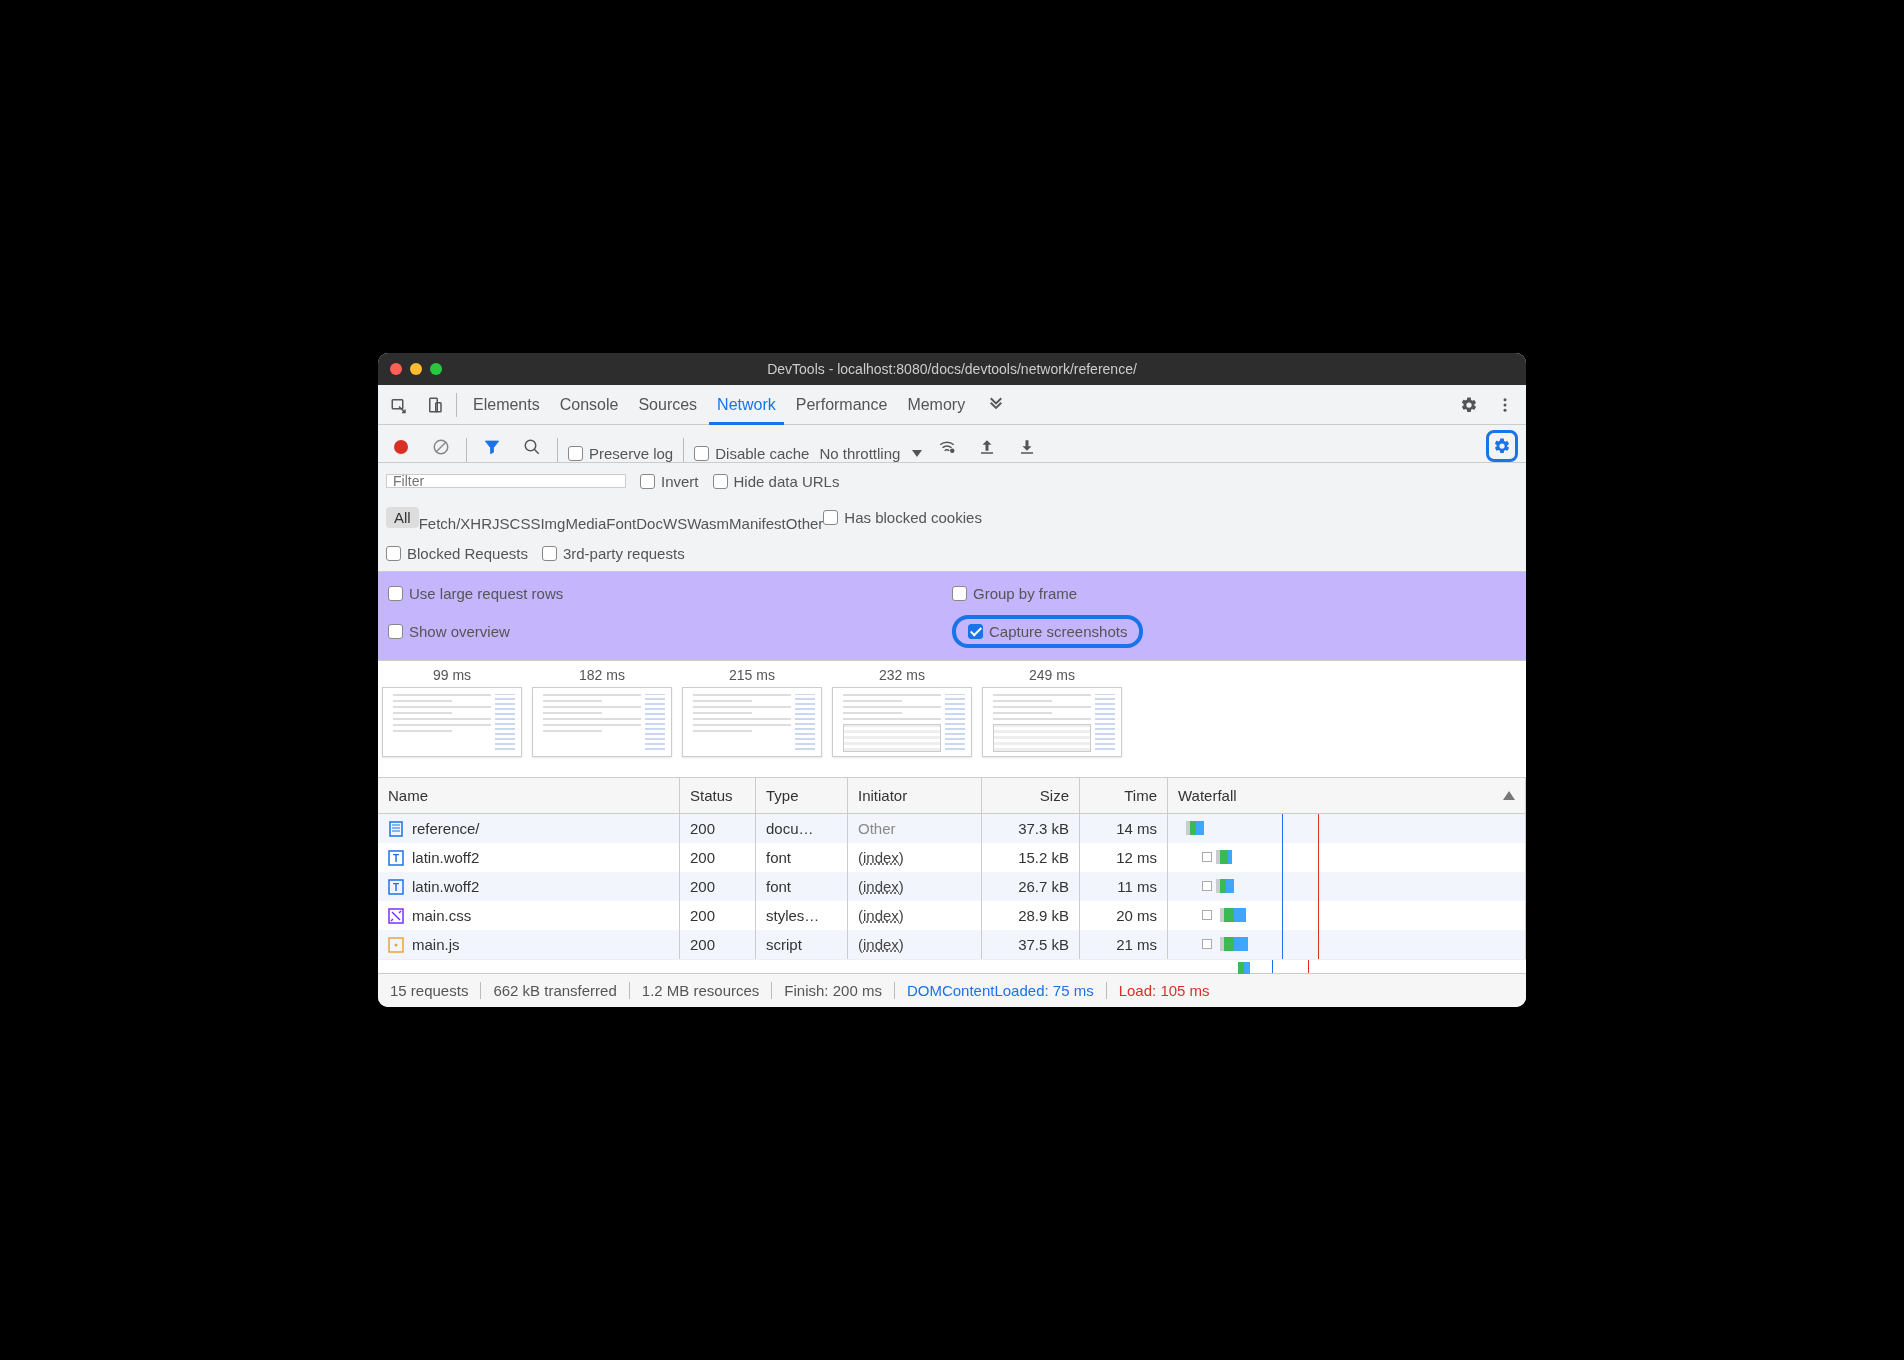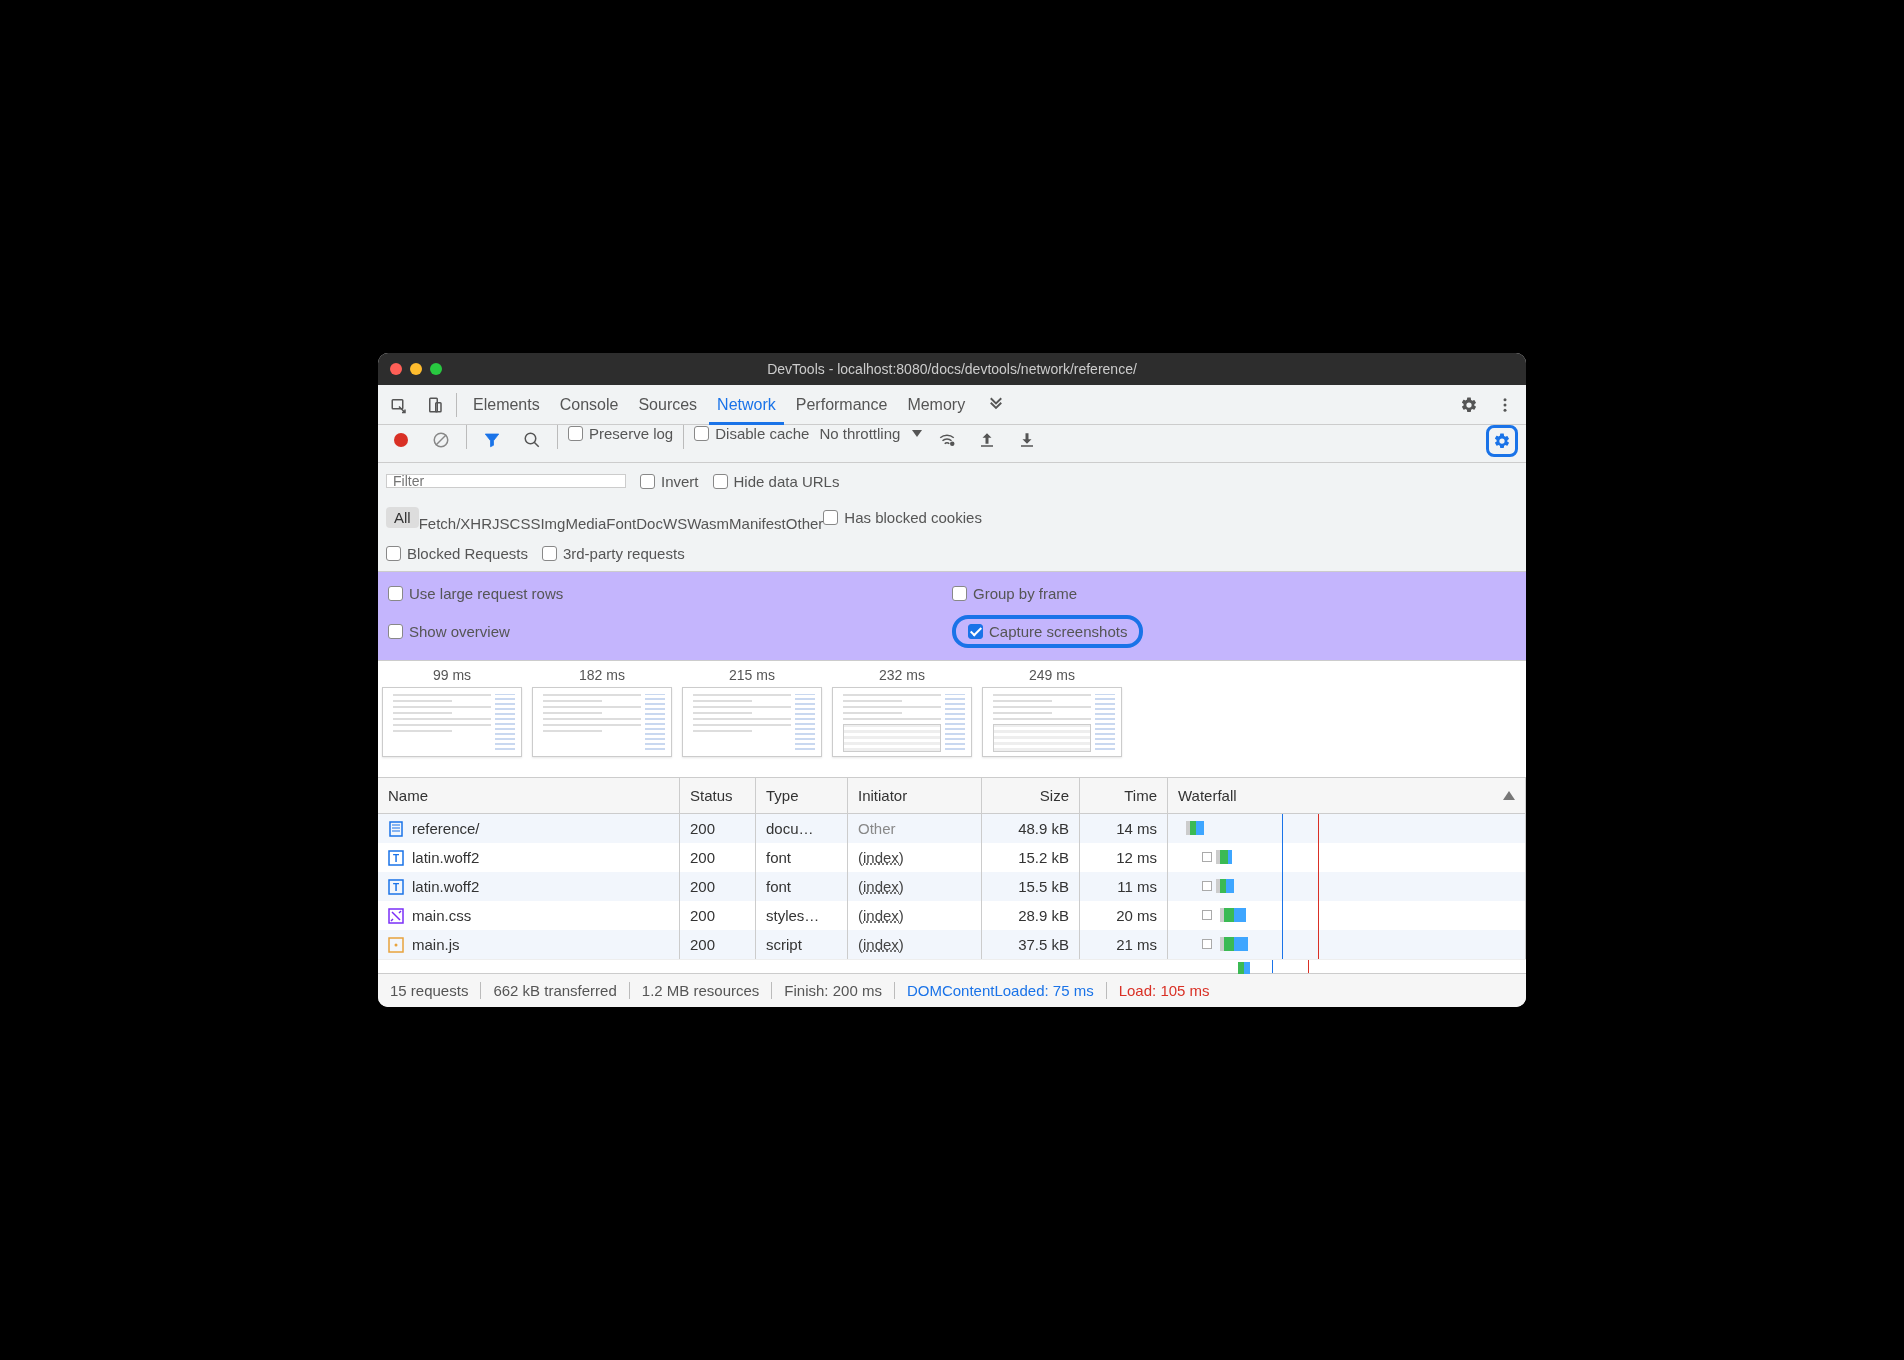--- a/index.html
+++ b/index.html
@@ -79,21 +79,21 @@
     position: absolute;
     left: 2px; right: 2px; bottom: -1px;
     height: 3px;
     background: #1a73e8;
   }
   .grow { flex: 1; }
   
   .toolbar {
     height: 38px;
     display: flex;
-    align-items: flex-start;
+    align-items: flex-end;
     background: #f1f3f4;
     border-bottom: 1px solid #ccc;
     padding: 0 8px;
     gap: 10px;
   }
   .record { width: 14px; height: 14px; border-radius: 50%; background: #d93025; }
   .funnel svg { fill: #1a73e8; stroke: #1a73e8; }
   .checkbox {
     width: 15px; height: 15px;
     border: 1.5px solid #888;
@@ -578,21 +578,21 @@
                 <line x1="4" y1="10" x2="12" y2="10" stroke="#1a73e8"></line>
               </svg>
             </span>
             <span>reference/</span>
           </div>
           <div class="td c-status">200</div>
           <div class="td c-type">docu…</div>
           <div class="td c-initiator">
             <span style="color:#888;">Other</span>
           </div>
-          <div class="td c-size">48.9 kB</div>
+          <div class="td c-size">37.3 kB</div>
           <div class="td c-time">14 ms</div>
           <div class="td c-wf">
             <div class="wf-cell">
               <div class="wf-bar" style="left:8px;">
                 <div class="seg gray" style="width:4px;"></div>
                 <div class="seg green" style="width:6px;"></div>
                 <div class="seg blue" style="width:8px;"></div>
               </div>
               <div class="wf-vline blue" style="left:104px;"></div>
               <div class="wf-vline red" style="left:140px;"></div>
@@ -637,21 +637,21 @@
                 <text x="8" y="12" text-anchor="middle" font-size="10" fill="#1a73e8" font-weight="bold">T</text>
               </svg>
             </span>
             <span>latin.woff2</span>
           </div>
           <div class="td c-status">200</div>
           <div class="td c-type">font</div>
           <div class="td c-initiator">
             <span class="initiator-link">(index)</span>
           </div>
-          <div class="td c-size">15.5 kB</div>
+          <div class="td c-size">26.7 kB</div>
           <div class="td c-time">11 ms</div>
           <div class="td c-wf">
             <div class="wf-cell">
               <div class="wf-pre" style="left:24px;"></div>
               <div class="wf-bar" style="left:38px;">
                 <div class="seg gray" style="width:4px;"></div>
                 <div class="seg green" style="width:6px;"></div>
                 <div class="seg blue" style="width:8px;"></div>
               </div>
               <div class="wf-vline blue" style="left:104px;"></div>

